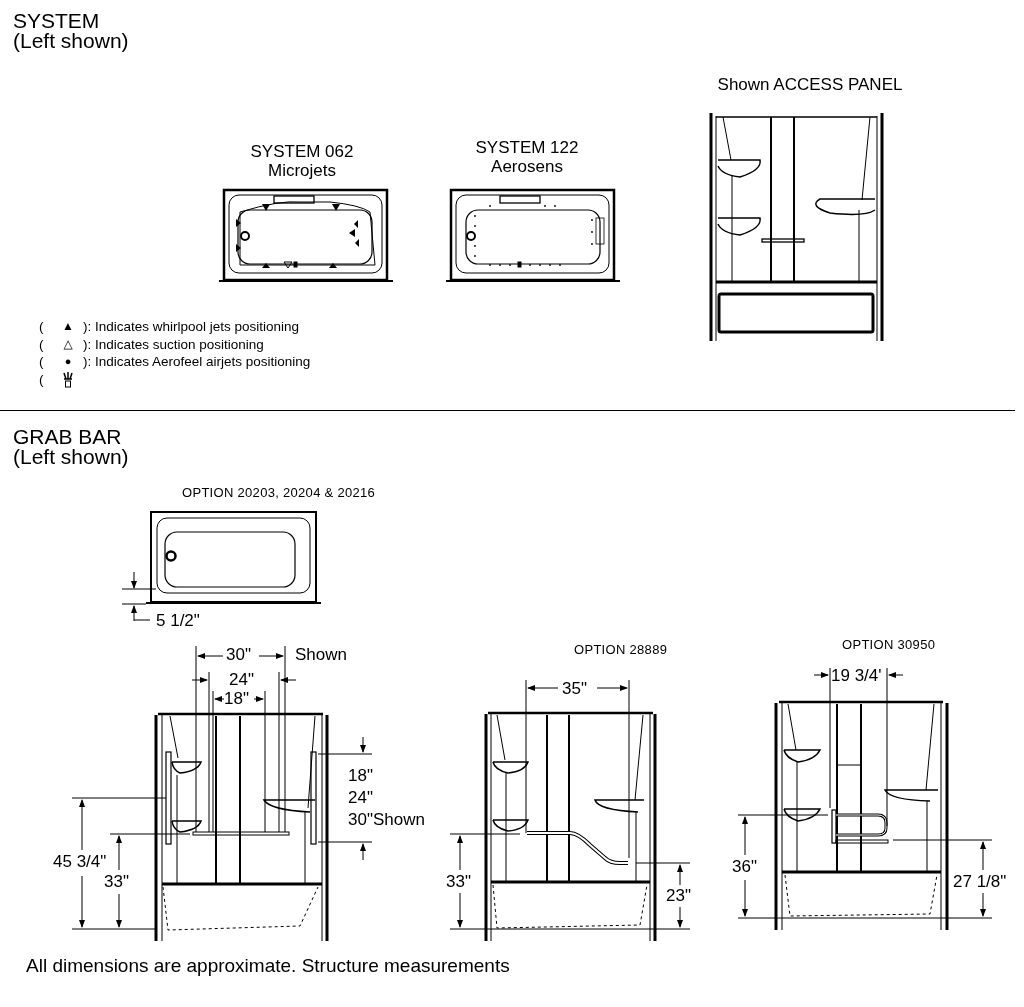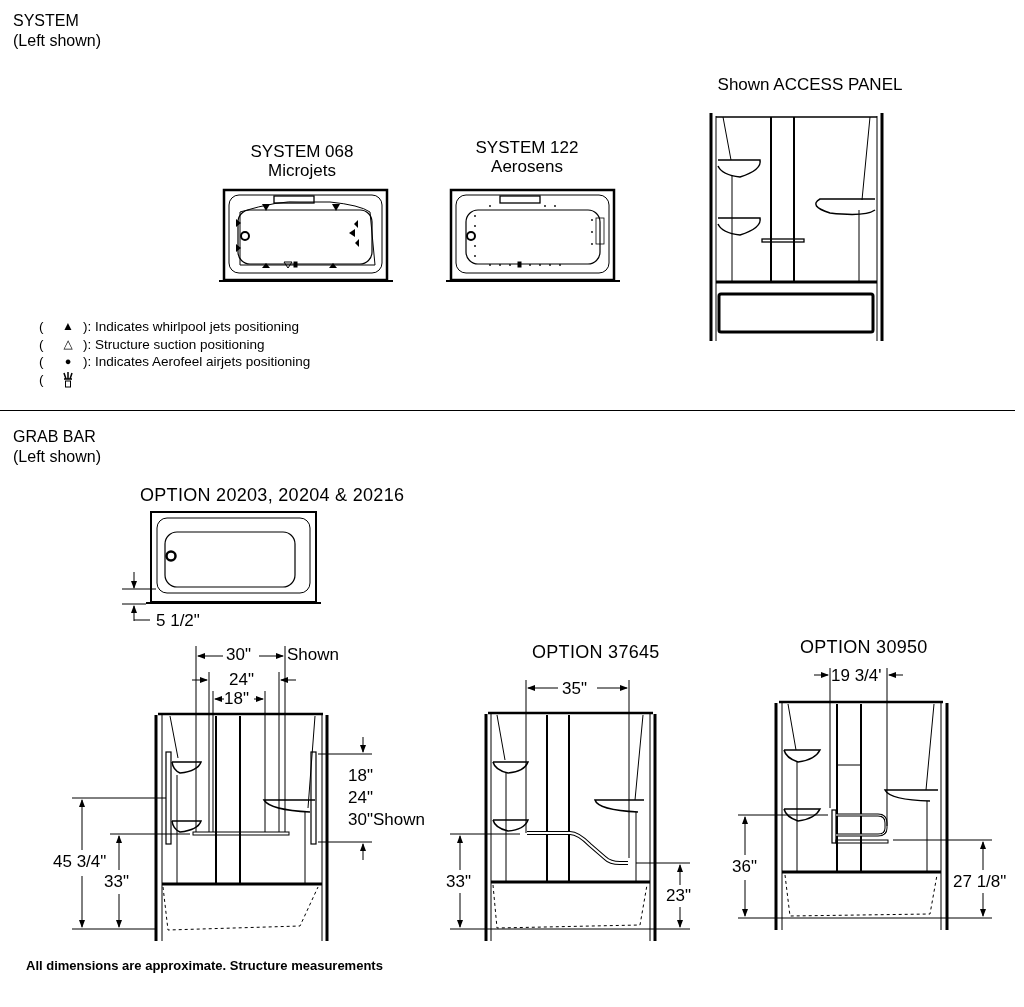--- a/index.html
+++ b/index.html
@@ -1,58 +1,58 @@
 <!DOCTYPE html>
 <html><head>
 <meta charset="utf-8">
 <style>
   html, body { margin:0; padding:0; background:#ffffff; }
   body { width:1024px; height:1007px; position:relative; overflow:hidden;
          font-family:"Liberation Sans", sans-serif; color:#000; }
   .abs { position:absolute; }
-  .h-title { font-size:16px; line-height:20px; }
+  .h-title { font-size:21px; line-height:20px; }
   .cap { font-size:17px; line-height:19px; text-align:center; }
-  .opt { font-size:18px; letter-spacing:0.3px; }
+  .opt { font-size:13px; letter-spacing:0.3px;margin-left:42px; }
   .legend { font-size:13.5px; line-height:17.5px; }
   .legend-row { display:flex; align-items:center; height:17.5px; }
   .legend-paren { width:14px; }
   .legend-sym { width:30px; text-align:center; display:inline-block; }
   .dim { font-size:17px; line-height:22px; }
-  .note { font-size:13px; font-weight:bold; line-height:14.5px; }
+  .note { font-size:19px; font-weight:normal; line-height:14.5px; }
   svg { position:absolute; left:0; top:0; }
   .divider { position:absolute; left:0; top:410px; width:1015px; height:1px; background:#000; }
 </style>
 </head>
 <body>
 
 <div class="abs h-title" style="left:13px;top:11px;">
   <div>SYSTEM</div>
   <div>(Left shown)</div>
 </div>
 
 <div class="abs cap" style="left:222px;top:142px;width:160px;">
-  <div>SYSTEM 068</div>
+  <div>SYSTEM 062</div>
   <div>Microjets</div>
 </div>
 <div class="abs cap" style="left:447px;top:138px;width:160px;">
   <div>SYSTEM 122</div>
   <div>Aerosens</div>
 </div>
 <div class="abs cap" style="left:700px;top:75px;width:220px;">Shown ACCESS PANEL</div>
 
 <div class="abs legend" style="left:39px;top:318px;">
   <div class="legend-row">
     <span class="legend-paren">(</span>
     <span class="legend-sym" style="font-size:12px;">▲</span>
     <span>): Indicates whirlpool jets positioning</span>
   </div>
   <div class="legend-row">
     <span class="legend-paren">(</span>
     <span class="legend-sym" style="font-size:12px;">△</span>
-    <span>): Structure suction positioning</span>
+    <span>): Indicates suction positioning</span>
   </div>
   <div class="legend-row">
     <span class="legend-paren">(</span>
     <span class="legend-sym" style="font-size:11px;">●</span>
     <span>): Indicates Aerofeel airjets positioning</span>
   </div>
   <div class="legend-row">
     <span class="legend-paren">(</span>
     <span class="legend-sym">
       <svg width="12" height="16" viewBox="0 0 12 16" style="position:relative;vertical-align:middle;">
@@ -64,26 +64,26 @@
 </div>
 
 <div class="divider"></div>
 
 <div class="abs h-title" style="left:13px;top:427px;">
   <div>GRAB BAR</div>
   <div>(Left shown)</div>
 </div>
 
 <div class="abs opt" style="left:140px;top:485px;">OPTION 20203, 20204 &amp; 20216</div>
-<div class="abs opt" style="left:532px;top:642px;">OPTION 37645</div>
+<div class="abs opt" style="left:532px;top:642px;">OPTION 28889</div>
 <div class="abs opt" style="left:800px;top:637px;">OPTION 30950</div>
 
 <div class="abs dim" style="left:156px;top:610px;">5 1/2"</div>
 <div class="abs dim" style="left:226px;top:644px;">30"</div>
-<div class="abs dim" style="left:287px;top:644px;">Shown</div>
+<div class="abs dim" style="left:287px;top:644px;padding-left:8px;">Shown</div>
 <div class="abs dim" style="left:229px;top:669px;">24"</div>
 <div class="abs dim" style="left:224px;top:688px;">18"</div>
 <div class="abs dim" style="left:348px;top:765px;">
   <div>18"</div>
   <div>24"</div>
   <div>30"Shown</div>
 </div>
 <div class="abs dim" style="left:53px;top:851px;">45 3/4"</div>
 <div class="abs dim" style="left:104px;top:871px;">33"</div>
 

